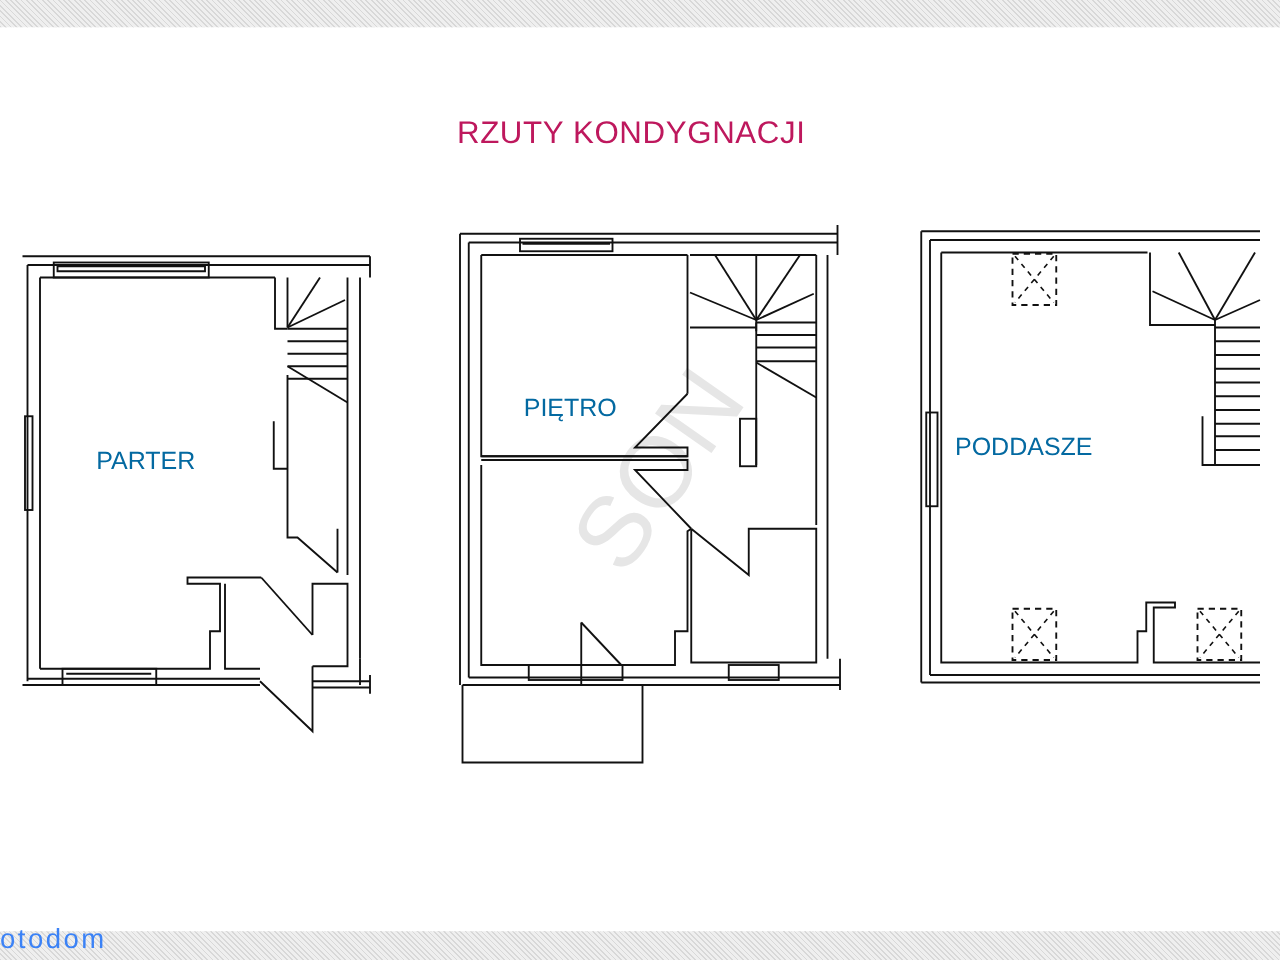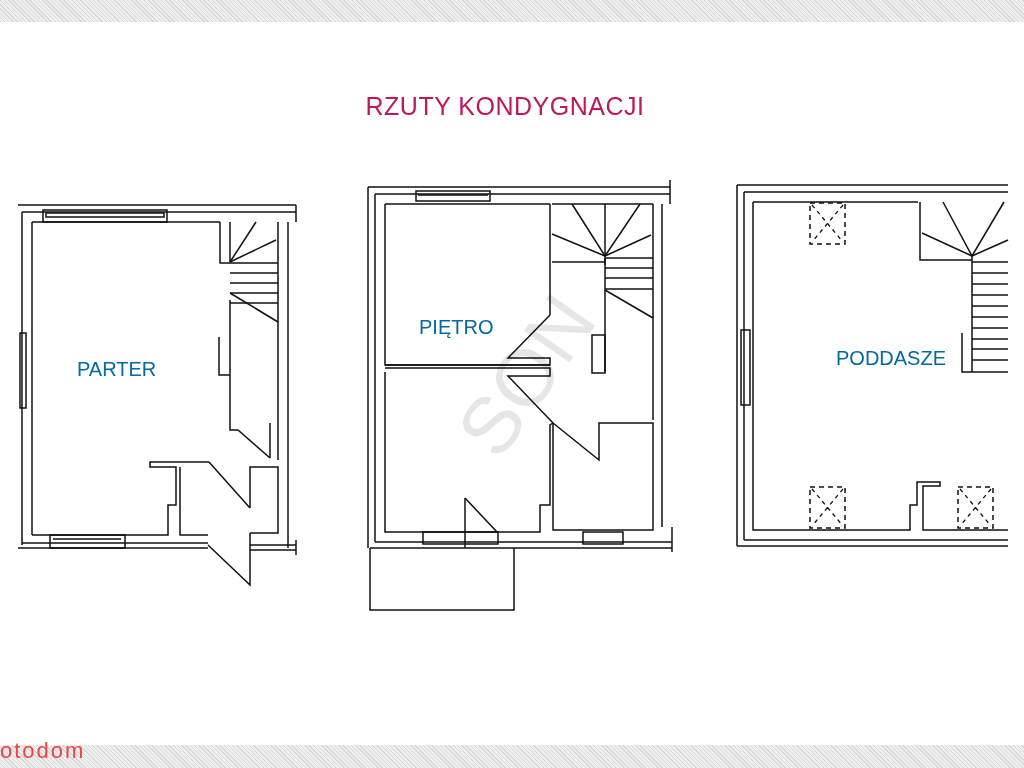--- a/index.html
+++ b/index.html
@@ -7,21 +7,21 @@
   .noise{position:absolute;left:0;width:1024px;background:
     repeating-linear-gradient(45deg,#d8d8d8 0 1px,#efefef 1px 3px),
     repeating-linear-gradient(-45deg,#cfcfcf 0 1px,transparent 1px 4px);}
   .noise.top{top:0;height:22px;}
   .noise.bottom{top:745px;height:23px;}
   .page{position:absolute;left:0;top:22px;width:1024px;height:723px;background:#fff;}
   .title{position:absolute;left:0;top:92px;width:1010px;text-align:center;font-size:25px;color:#be185d;letter-spacing:0.5px;}
   .label{position:absolute;font-size:20px;color:#0369a1;}
   svg{position:absolute;left:0;top:0;}
   .watermark{position:absolute;left:440px;top:330px;font-size:80px;color:#e6e6e6;transform:rotate(-55deg);font-family:"Liberation Sans",sans-serif;}
-  .logo-ghost{position:absolute;left:0;top:738px;font-size:22px;color:#ef4444;letter-spacing:2px;}
+  .logo-ghost{position:absolute;left:0;top:738px;font-size:22px;color:#3b82f6;letter-spacing:2px;}
 </style>
 </head>
 <body>
 
 <div class="noise top"></div>
 <div class="page"></div>
 <div class="noise bottom"></div>
 
 <div class="watermark">SON</div>
 
@@ -158,14 +158,14 @@
       <path d="M812 205 L843 242 M843 205 L812 242"></path>
       <path d="M812 489 L843 526 M843 489 L812 526"></path>
       <path d="M960 489 L991 526 M991 489 L960 526"></path>
     </g>
   </g>
 </svg>
 
 <div class="title">RZUTY KONDYGNACJI</div>
 <div class="label" style="left:77px;top:358px;">PARTER</div>
 <div class="label" style="left:419px;top:316px;">PIĘTRO</div>
-<div class="label" style="left:836px;top:347px;">PODDASZE</div>
+<div class="label" style="left:764px;top:347px;">PODDASZE</div>
 <div class="logo-ghost">otodom</div>
 
 </body></html>

